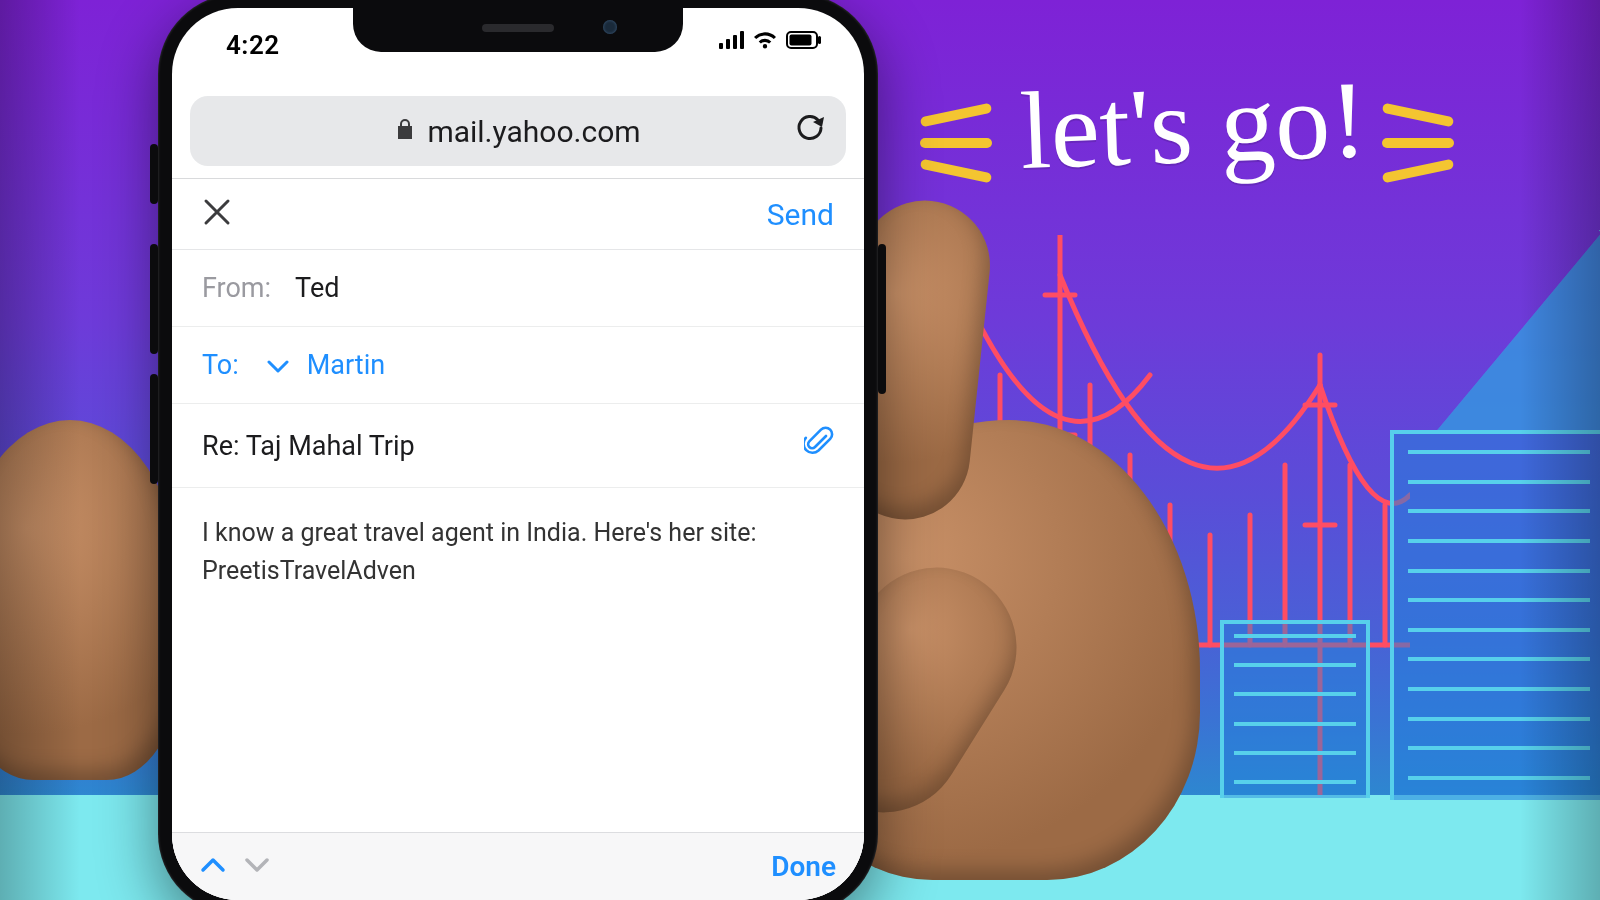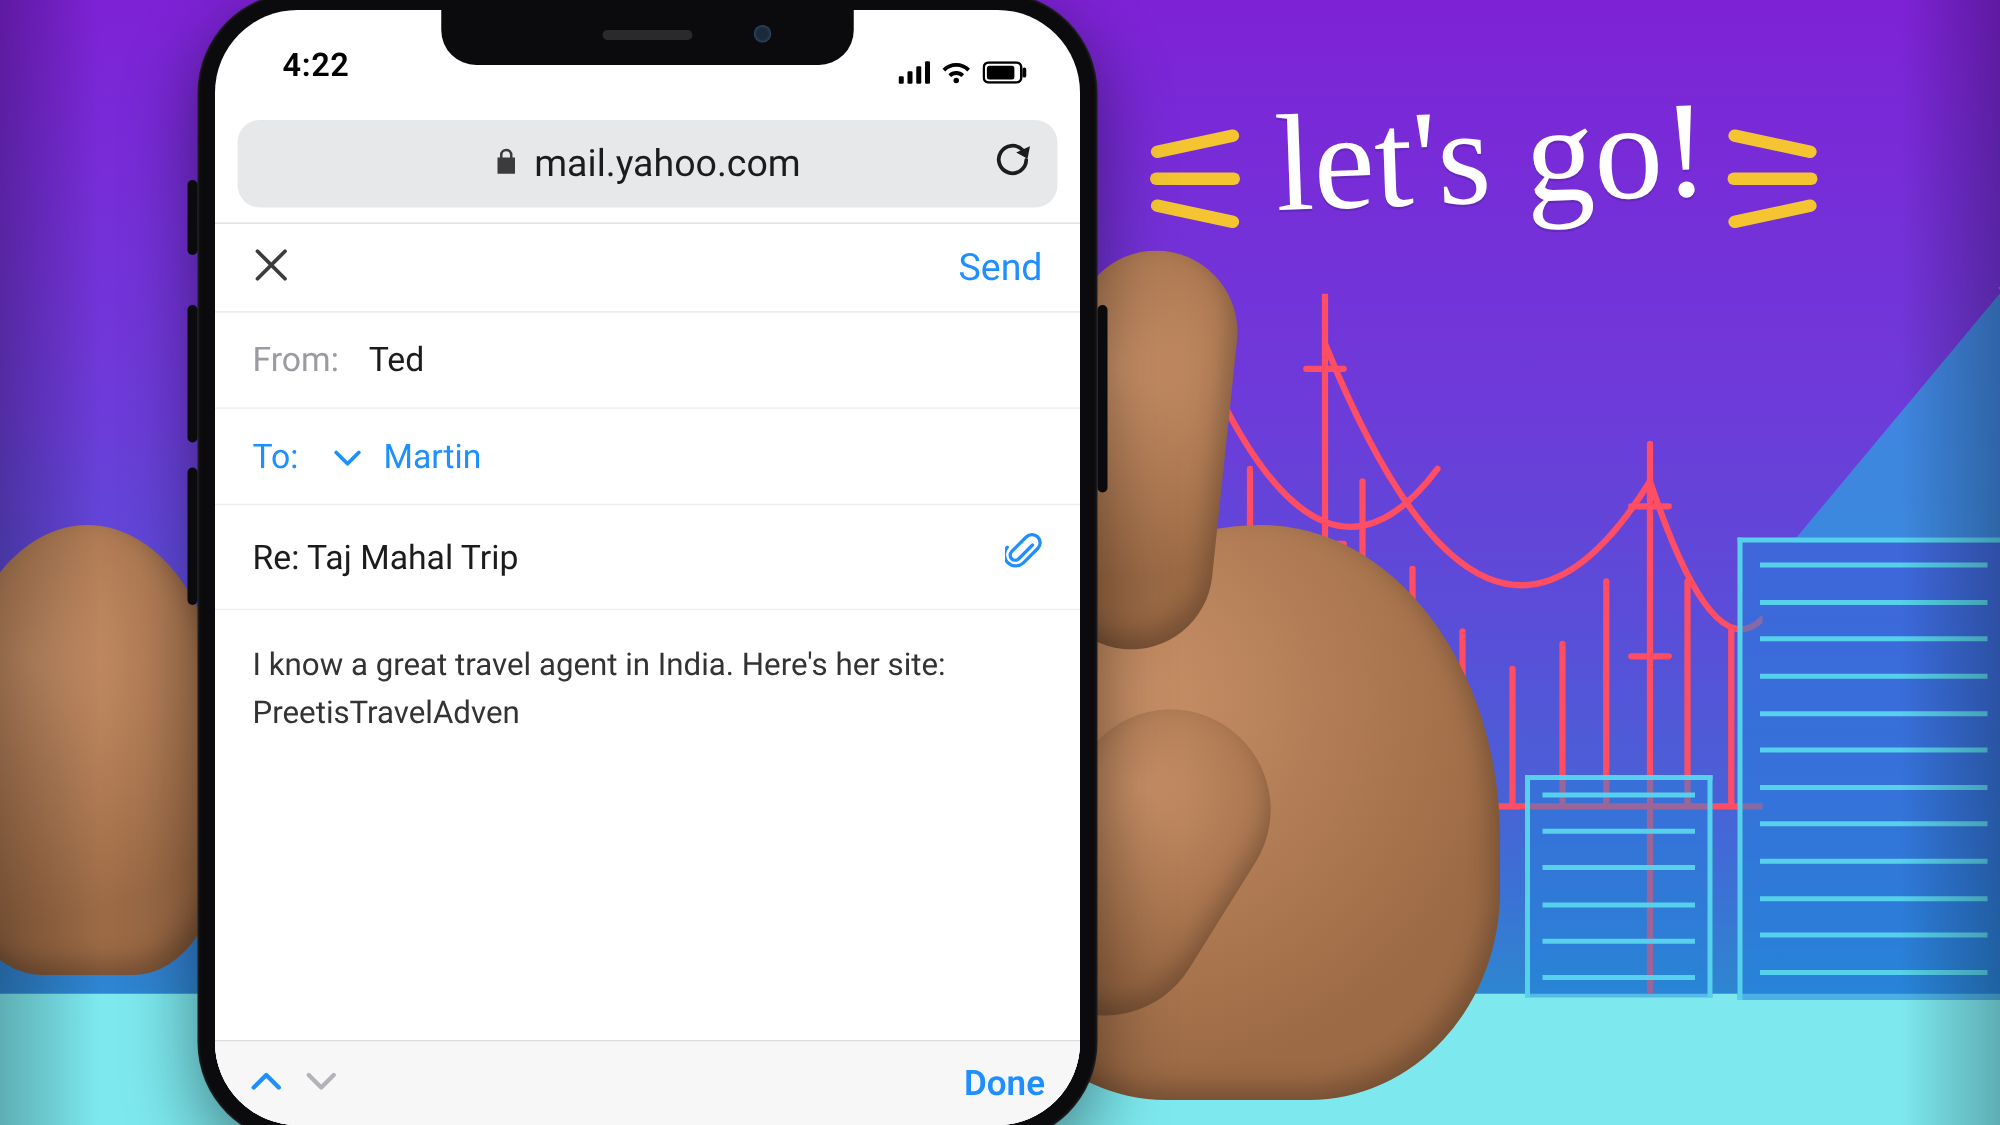--- a/index.html
+++ b/index.html
@@ -65,21 +65,21 @@
   .sb3 { left:-8px; top:380px; width:8px; height:110px; }
   .sb4 { right:-8px; top:250px; width:8px; height:150px; }
   .screen { position:relative; width:100%; height:100%; background:#fff; border-radius:66px; overflow:hidden; }
 
   
   .notch { position:absolute; top:0; left:50%; transform:translateX(-50%); width:330px; height:44px; background:#0b0b0d; border-radius:0 0 28px 28px; z-index:5; }
   .notch .speaker { position:absolute; left:50%; top:16px; transform:translateX(-50%); width:72px; height:8px; background:#2a2a2d; border-radius:4px; }
   .notch .cam { position:absolute; right:66px; top:12px; width:14px; height:14px; background:#1a2a3a; border-radius:50%; box-shadow: inset 0 0 3px #406080; }
 
   
-  .statusbar { position:absolute; top:0; left:0; right:0; height:60px; display:flex; justify-content:space-between; align-items:flex-end; padding:0 36px; z-index:4; }
+  .statusbar { position:absolute; top:16px; left:0; right:0; height:60px; display:flex; justify-content:space-between; align-items:flex-start; padding:0 36px; z-index:4; }
   .sb-time { font-size:26px; font-weight:600; color:#000; letter-spacing:0.5px; margin-left:18px; margin-top:6px;}
   .sb-right { display:flex; align-items:center; gap:8px; margin-top:6px; margin-right:6px;}
   .sig { display:flex; align-items:flex-end; gap:3px; height:18px; }
   .sig span { width:4px; background:#000; border-radius:1px; }
   .sig span:nth-child(1){height:6px} .sig span:nth-child(2){height:10px} .sig span:nth-child(3){height:14px} .sig span:nth-child(4){height:18px}
   .wifi svg, .batt svg { display:block; }
 
   
   .chrome { position:absolute; top:78px; left:0; right:0; padding:10px 18px 12px; }
   .urlbar { height:70px; background:#e7e8ea; border-radius:18px; display:flex; align-items:center; justify-content:center; position:relative; }

